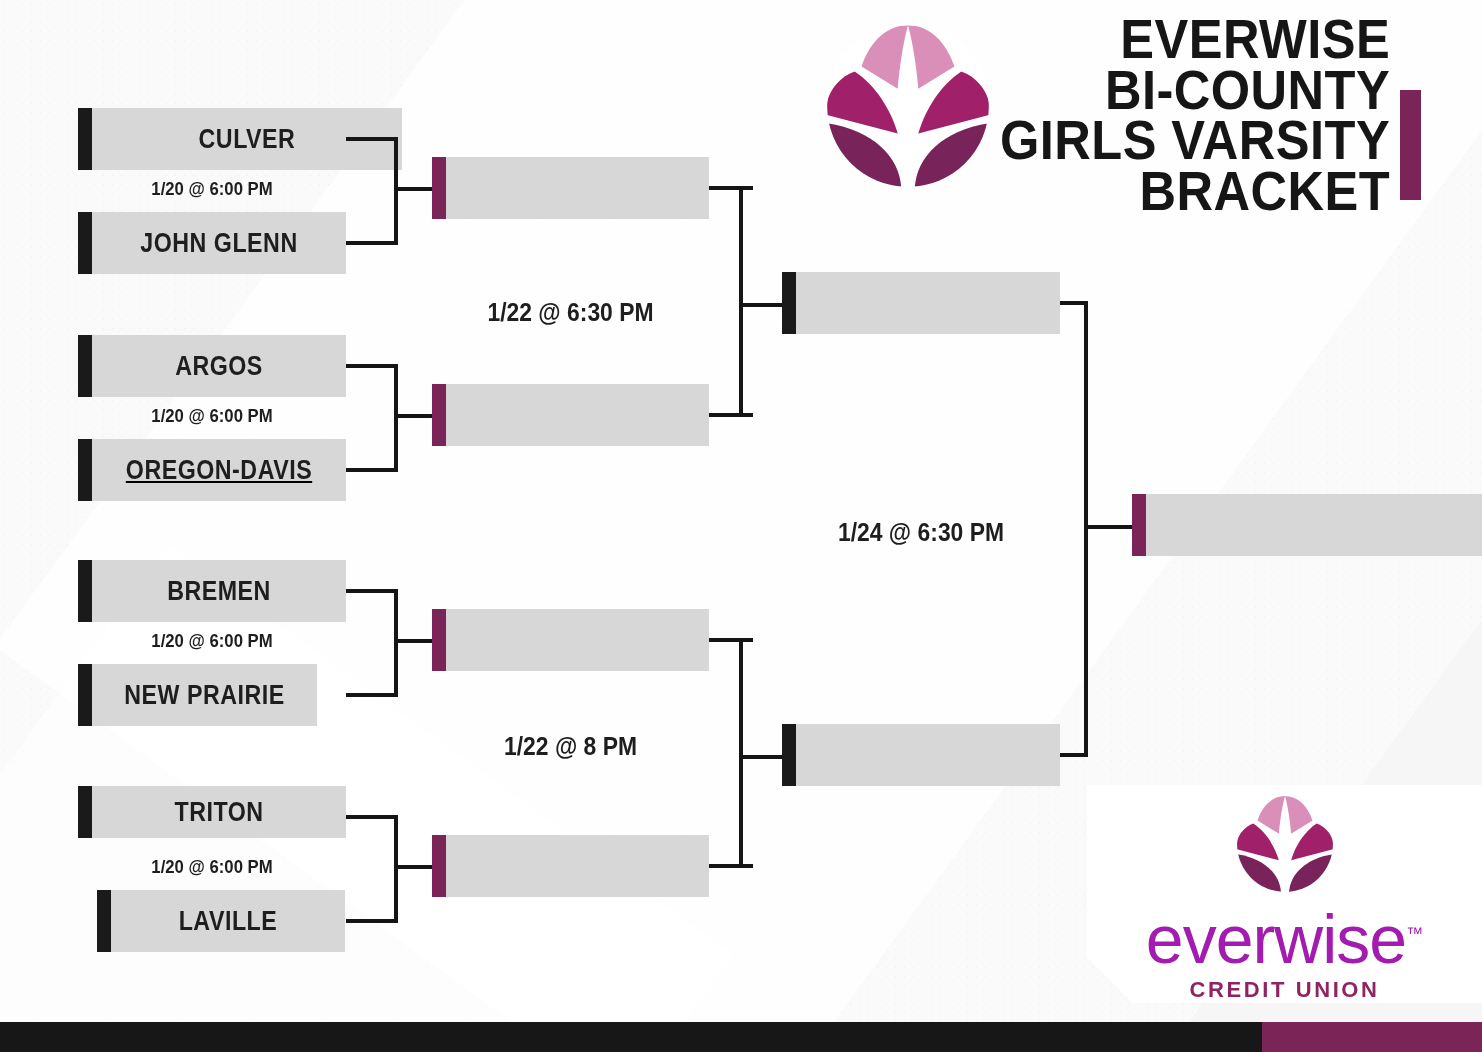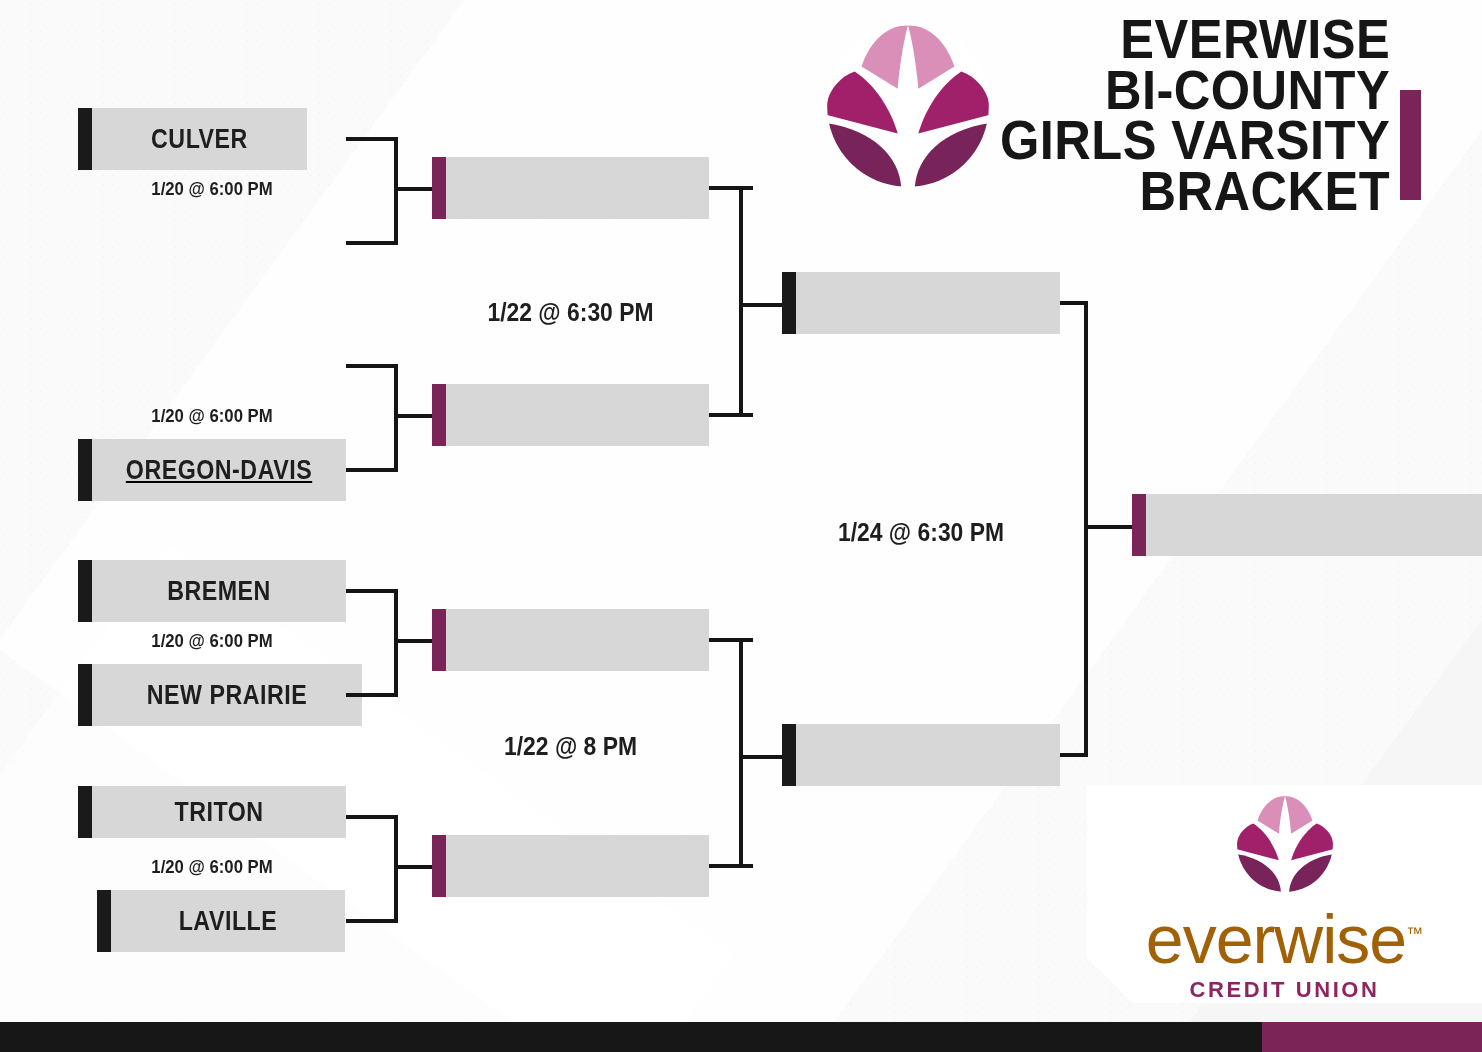--- a/index.html
+++ b/index.html
@@ -159,21 +159,21 @@
     flex-direction: column;
     align-items: center;
     justify-content: flex-start;
     padding-top: 8px;
     box-sizing: border-box;
   }
   #logo-wordmark {
     font-family: "Liberation Sans", sans-serif;
     font-weight: 400;
     font-size: 68px;
-    color: #a16207;
+    color: #a21caf;
     letter-spacing: -1px;
     line-height: 1;
     position: relative;
     margin-top: 10px;
   }
   #logo-tm {
     font-size: 17px;
     vertical-align: super;
     letter-spacing: 0;
   }
@@ -224,38 +224,46 @@
   </svg>
 
   <div id="title-block">
     <div class="tline">EVERWISE</div>
     <div class="tline">BI-COUNTY</div>
     <div class="tline">GIRLS VARSITY</div>
     <div class="tline">BRACKET</div>
   </div>
   <div id="title-accent"></div>
 
-  <div class="seed" style="left:78px; top:108px; width:229px; height:62px;">
+  <div class="seed" style="left:78px; top:108px; width:324px; height:62px;">
     <div class="accent"></div>
     <div class="seed-label">CULVER</div>
   </div>
   <div class="matchtime" style="left:78px; top:178px; width:268px;">1/20 @ 6:00 PM</div>
-
+  <div class="seed" style="left:78px; top:212px; width:268px; height:62px;">
+    <div class="accent"></div>
+    <div class="seed-label">JOHN GLENN</div>
+  </div>
+
+  <div class="seed" style="left:78px; top:335px; width:268px; height:62px;">
+    <div class="accent"></div>
+    <div class="seed-label">ARGOS</div>
+  </div>
   <div class="matchtime" style="left:78px; top:405px; width:268px;">1/20 @ 6:00 PM</div>
   <div class="seed" style="left:78px; top:439px; width:268px; height:62px;text-decoration:underline;">
     <div class="accent"></div>
     <div class="seed-label">OREGON-DAVIS</div>
   </div>
 
   <div class="seed" style="left:78px; top:560px; width:268px; height:62px;">
     <div class="accent"></div>
     <div class="seed-label">BREMEN</div>
   </div>
   <div class="matchtime" style="left:78px; top:630px; width:268px;">1/20 @ 6:00 PM</div>
-  <div class="seed" style="left:78px; top:664px; width:284px; height:62px;">
+  <div class="seed" style="left:78px; top:664px; width:239px; height:62px;">
     <div class="accent"></div>
     <div class="seed-label">NEW PRAIRIE</div>
   </div>
 
   <div class="seed" style="left:78px; top:786px; width:268px; height:52px;">
     <div class="accent"></div>
     <div class="seed-label">TRITON</div>
   </div>
   <div class="matchtime" style="left:78px; top:856px; width:268px;">1/20 @ 6:00 PM</div>
   <div class="seed" style="left:78px; top:890px; width:248px; height:62px;margin-left:19px;">

